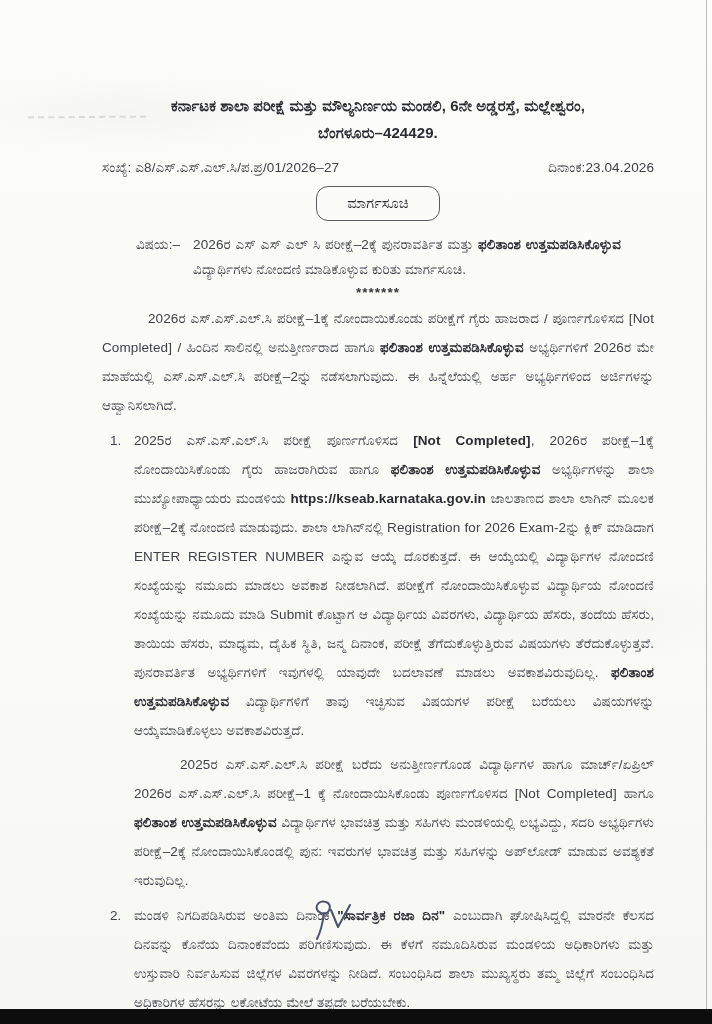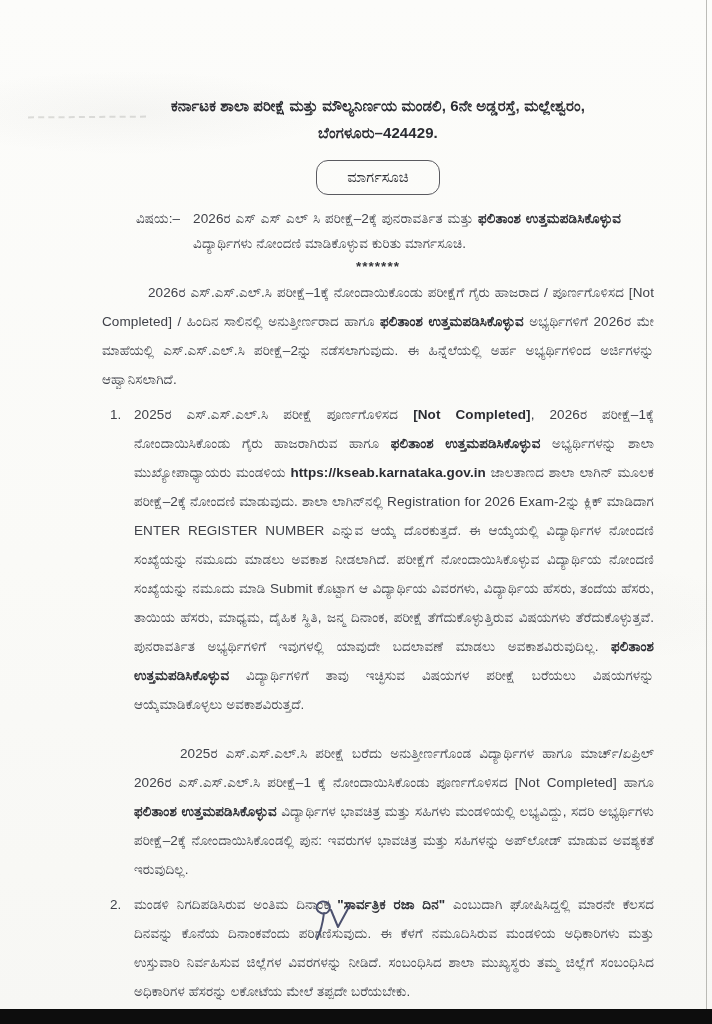--- a/index.html
+++ b/index.html
@@ -57,21 +57,21 @@
   .stars{text-align:center;font-weight:bold;letter-spacing:1px;margin:2px 0 4px 0;color:#35363b;}
   p{margin:0;}
   .intro{
     text-indent:46px;text-align:justify;line-height:2.15;
     margin-bottom:3px;
   }
   .list-item{display:flex;margin-left:8px;margin-top:6px;}
   .num{flex:0 0 24px;line-height:2.15;}
   .li-body{flex:1;}
   .li-body p{text-align:justify;line-height:2.15;}
-  .li-body p.indented{text-indent:46px;margin-top:20px;}
+  .li-body p.indented{text-indent:46px;margin-top:5px;}
   .signature{position:absolute;left:303px;top:893px;}
   .edge-line{
     position:absolute;top:0;right:5px;width:1.5px;height:1010px;
     background:rgba(110,110,105,0.45);
   }
   .bottom-bar{
     position:absolute;left:0;right:0;bottom:0;height:15px;
     background:var(--scan-bar,#0d0d0d);
   }
 </style>
@@ -82,20 +82,24 @@
 
   <div class="scan-smudge"></div>
 
   <div class="content">
 
     <div class="header">
       <div>ಕರ್ನಾಟಕ ಶಾಲಾ ಪರೀಕ್ಷೆ ಮತ್ತು ಮೌಲ್ಯನಿರ್ಣಯ ಮಂಡಲಿ, 6ನೇ ಅಡ್ಡರಸ್ತೆ, ಮಲ್ಲೇಶ್ವರಂ,</div>
       <div>ಬೆಂಗಳೂರು–424429.</div>
     </div>
 
+    <div class="meta-row">
+      <span>ಸಂಖ್ಯೆ: ಎ8/ಎಸ್.ಎಸ್.ಎಲ್.ಸಿ/ಪ.ಪ್ರ/01/2026–27</span>
+      <span>ದಿನಾಂಕ:23.04.2026</span>
+    </div>
 
     <div class="stamp-wrap">
       <span class="stamp">ಮಾರ್ಗಸೂಚಿ</span>
     </div>
 
     <div class="subject-row">
       <span class="subject-label">ವಿಷಯ:–</span>
       <span class="subject-text"><span>2026ರ ಎಸ್ ಎಸ್ ಎಲ್ ಸಿ ಪರೀಕ್ಷೆ–2ಕ್ಕೆ ಪುನರಾವರ್ತಿತ ಮತ್ತು </span><span class="b">ಫಲಿತಾಂಶ ಉತ್ತಮಪಡಿಸಿಕೊಳ್ಳುವ</span><span> ವಿದ್ಯಾರ್ಥಿಗಳು ನೋಂದಣಿ ಮಾಡಿಕೊಳ್ಳುವ ಕುರಿತು ಮಾರ್ಗಸೂಚಿ.</span></span>
     </div>
 

